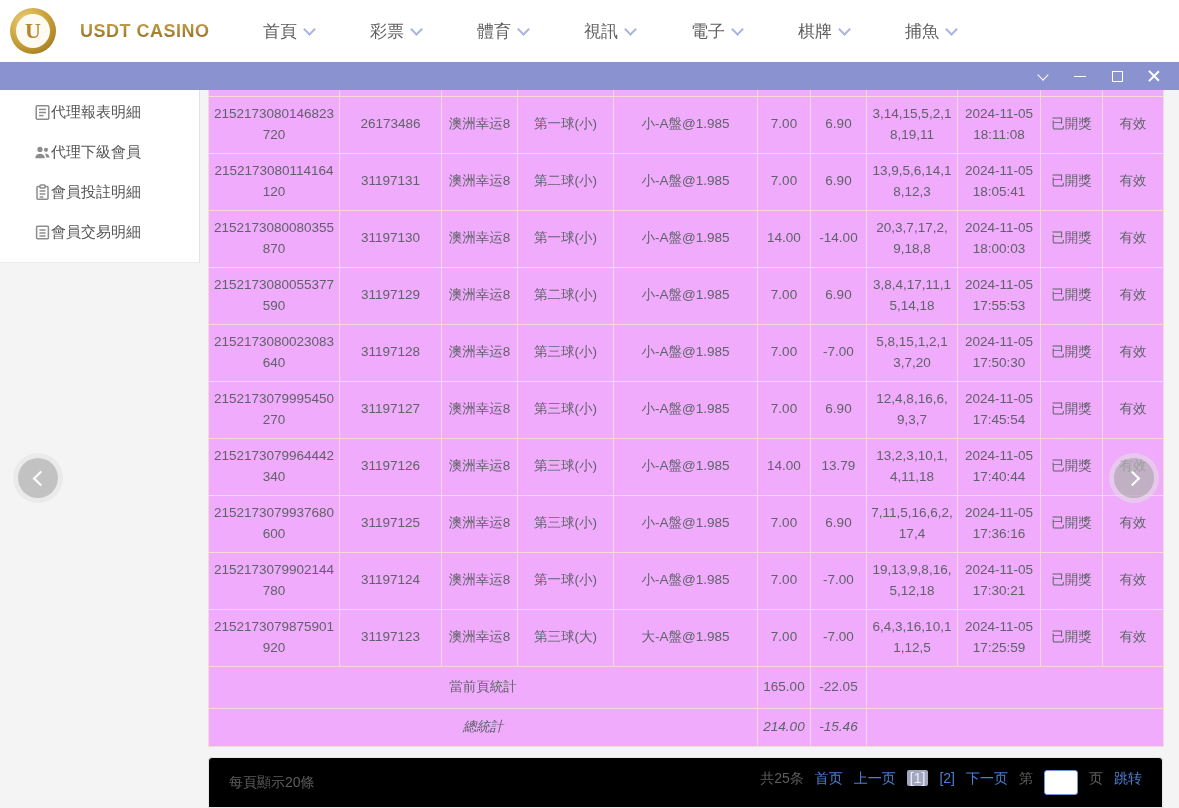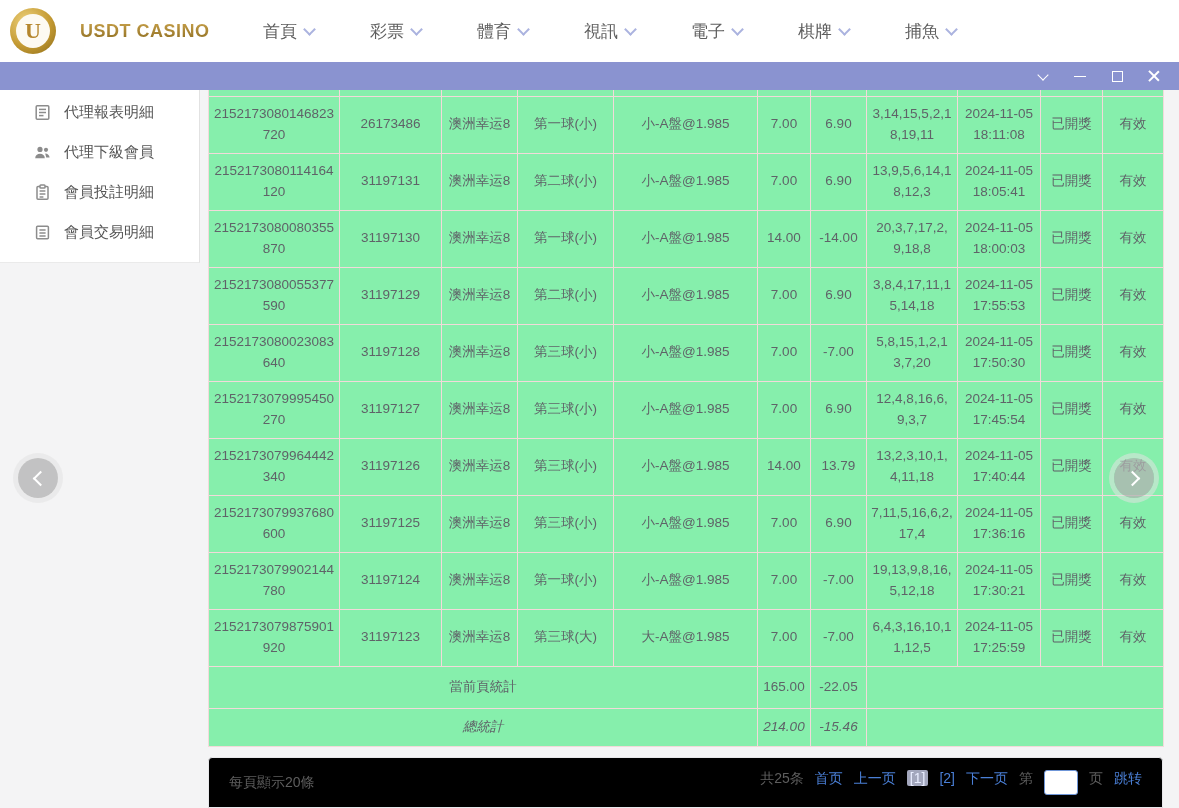--- a/index.html
+++ b/index.html
@@ -38,27 +38,27 @@
   .tb-max { width:11px; height:11px; border:1.6px solid #fff; }
   .tb-x { position:relative; width:12px; height:12px; }
   .tb-x::before,.tb-x::after { content:""; position:absolute; left:5px; top:-1px; width:1.6px; height:14px; background:#fff; }
   .tb-x::before { transform:rotate(45deg); } .tb-x::after { transform:rotate(-45deg); }
 
   
   .workspace { position:absolute; top:90px; left:0; width:1179px; height:718px; background:#f4f4f5; }
 
   .sidebar { position:absolute; top:90px; left:0; width:200px; height:173px; background:#fff;
     border-right:1px solid #e2e2e2; border-bottom:1px solid #eaeaea; padding-top:2px; }
-  .side-item { height:40px; display:flex; align-items:center; padding-left:34px; gap:13px;
+  .side-item { height:40px; display:flex; align-items:center; padding-left:34px; 
     font-size:15px; color:#555; cursor:pointer; }
   .side-icon { width:17px; height:17px; flex:0 0 auto; display:flex; }
   .side-icon svg { width:17px; height:17px; }
 
   
-  .table-wrap { position:absolute; top:90px; left:208px; width:955px; background:#86efac; }
+  .table-wrap { position:absolute; top:90px; left:208px; width:955px; background:#f0abfc; }
   table.bets { border-collapse:collapse; table-layout:fixed; width:955px;
     font-size:13.5px; color:#5f6368; }
   table.bets td { border:1px solid #f2dada; text-align:center; padding:2px 4px;
     word-break:break-all; line-height:1.5; }
   tr.partial td { height:6px; padding:0; border-top:none; }
   tr.data-row td { height:57px; }
   tr.sum-row td { height:42px; font-size:13.5px; }
   tr.sum-row2 td { height:38px;font-style:italic; }
 
   

